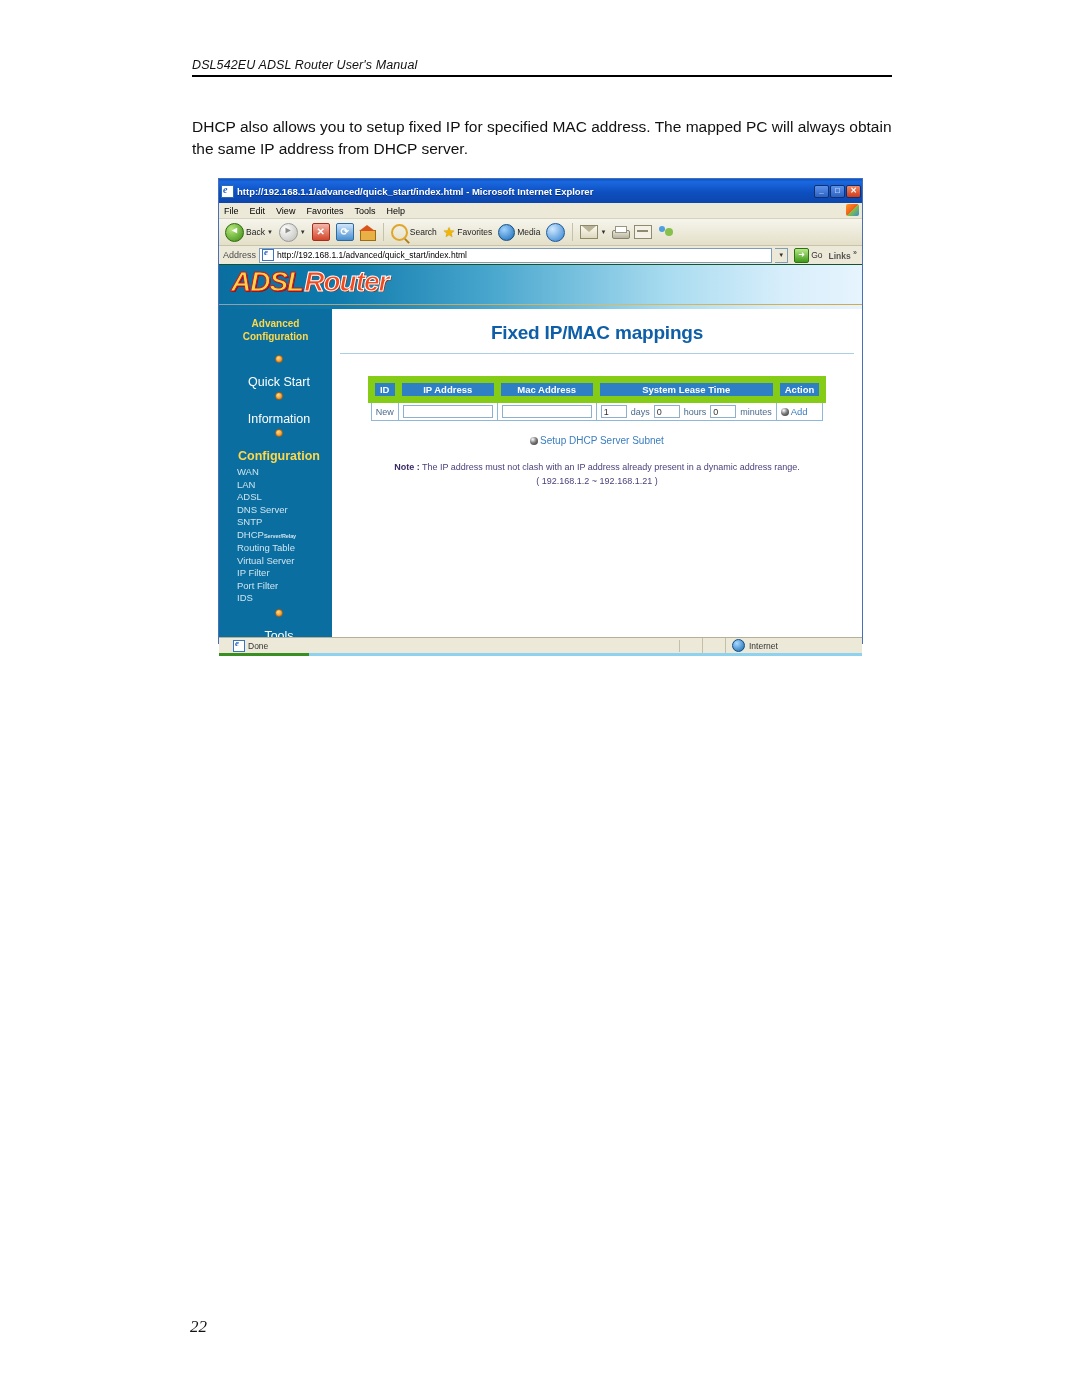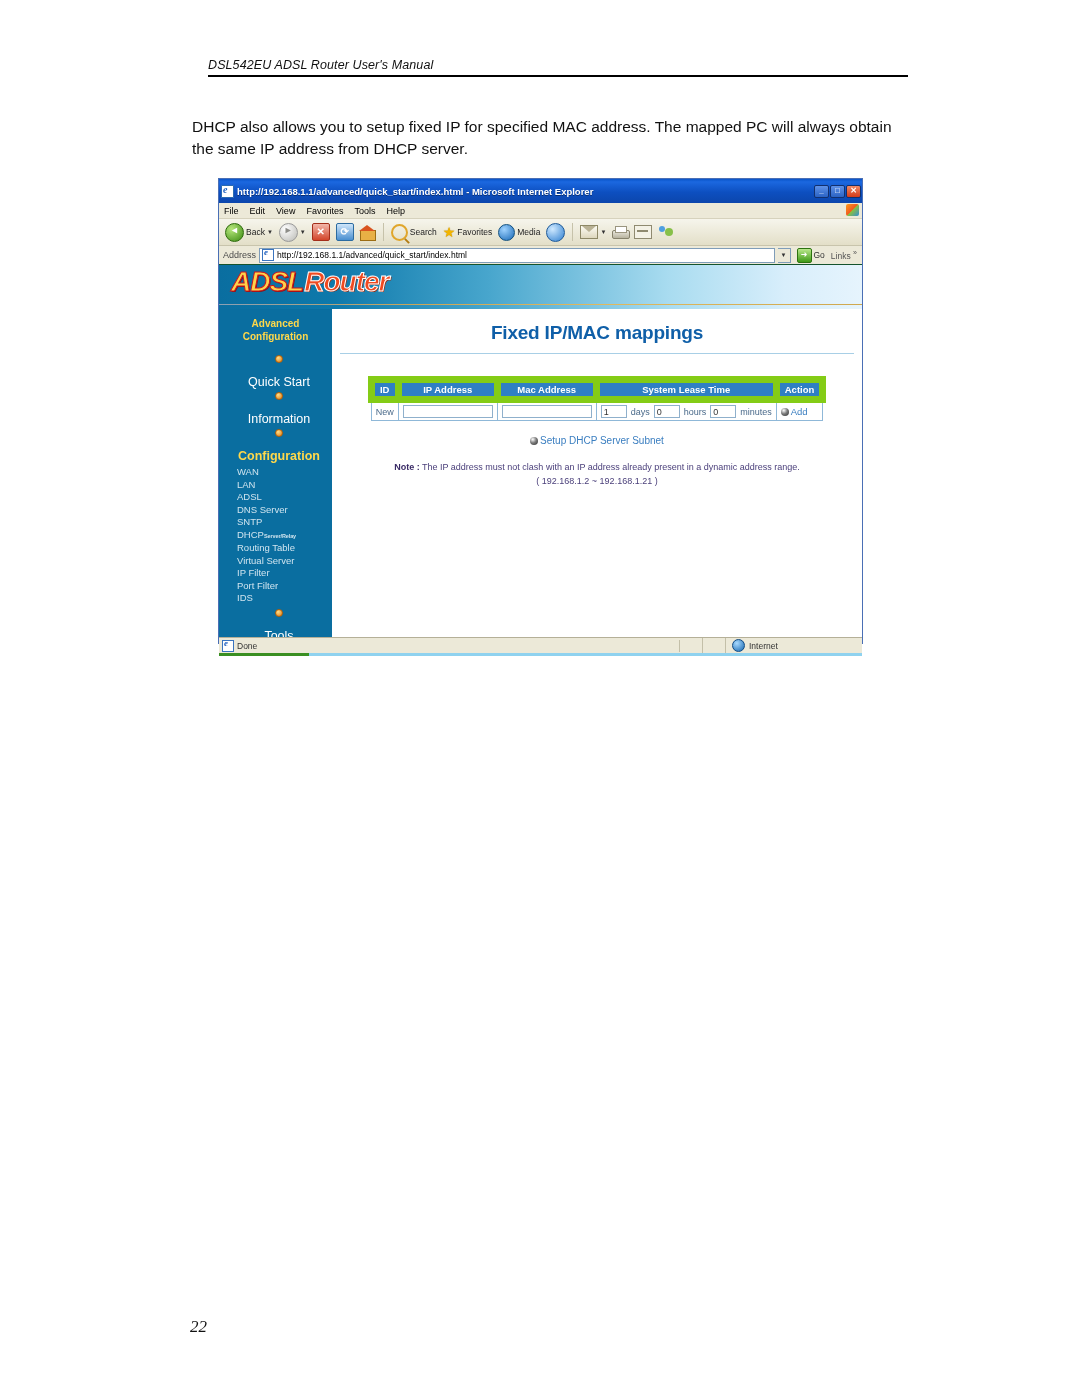--- a/index.html
+++ b/index.html
@@ -6,21 +6,21 @@
   body{
     width:1080px;height:1397px;
     background:#ffffff;
     font-family:"Liberation Sans", sans-serif;
     position:relative;
     overflow:hidden;
   }
 
   
   .doc-header{
-    position:absolute;left:208px;top:58px;width:700px;
+    position:absolute;left:192px;top:58px;width:700px;
   }
   .doc-header-text{
     font-family:"Liberation Sans", sans-serif;
     font-style:italic;
     font-size:12.5px;
     color:#111;
     letter-spacing:.1px;
     padding-bottom:3px;
   }
   .doc-header-rule{
@@ -150,21 +150,21 @@
     flex:1 1 auto;height:15px;background:#fff;
     border:1px solid #7f9db9;box-sizing:border-box;
     display:flex;align-items:center;gap:3px;padding:0 2px;
     font-size:8.5px;color:#000;overflow:hidden;white-space:nowrap;
   }
   .addr-ie-ic{width:10px;height:10px;background:#fff;border:1px solid #3a74bf;flex:none;position:relative;}
   .addr-ie-ic:after{content:"e";position:absolute;left:1px;top:-3px;font-family:"Liberation Serif",serif;font-style:italic;font-weight:bold;font-size:9px;color:#1f60c0;}
   .addr-caret{width:13px;height:15px;background:#ece9d8;display:flex;align-items:center;justify-content:center;font-size:6px;color:#333;flex:none;border:1px solid #7f9db9;border-left:none;box-sizing:border-box;}
   .go-btn{display:flex;align-items:center;gap:2px;flex:none;font-size:8.5px;color:#333;padding-left:3px;}
   .go-arrow{width:13px;height:13px;border-radius:2px;background:linear-gradient(to bottom,#b9e88c,#3f9a16);border:1px solid #2d7310;color:#fff;font-size:8px;display:flex;align-items:center;justify-content:center;line-height:1;}
-  .links-btn{font-size:8.5px;color:#555;flex:none;padding:0 3px;white-space:nowrap;}
+  .links-btn{font-size:8.5px;color:#555;flex:none;padding:0 3px;white-space:nowrap;font-weight:bold;}
 
   
   .ie-page{
     position:relative;
     height:372px;
     background:#ffffff;
     overflow:hidden;
   }
   .banner{
     height:44px;
@@ -282,21 +282,21 @@
   }
   .note-block b{color:#3a2b66;}
   .note-range{font-size:9px;color:#4a3f7a;}
 
   
   .ie-status{
     height:15px;background:#ece9d8;
     border-top:1px solid #b5b098;
     display:flex;align-items:center;font-size:8.5px;color:#333;
   }
-  .st-left{display:flex;align-items:center;gap:3px;padding-left:3px;flex:1 1 auto;border-right:1px solid #c3bfa8;}
+  .st-left{display:flex;align-items:center;gap:3px;padding-left:14px;flex:1 1 auto;border-right:1px solid #c3bfa8;}
   .st-pane{width:22px;border-right:1px solid #c3bfa8;height:100%;}
   .st-right{display:flex;align-items:center;gap:4px;padding-left:6px;width:130px;}
   .st-globe{width:11px;height:11px;border-radius:50%;background:radial-gradient(circle at 35% 30%,#a8daff,#1566b0);border:1px solid #0f4b85;flex:none;}
 
   .ie-bottomedge{height:3px;background:linear-gradient(to right,#3a8f22 0%,#3a8f22 14%,#8fd2ef 14%,#8fd2ef 100%);}
 </style>
 </head>
 <body>
 
 <div class="doc-header">

